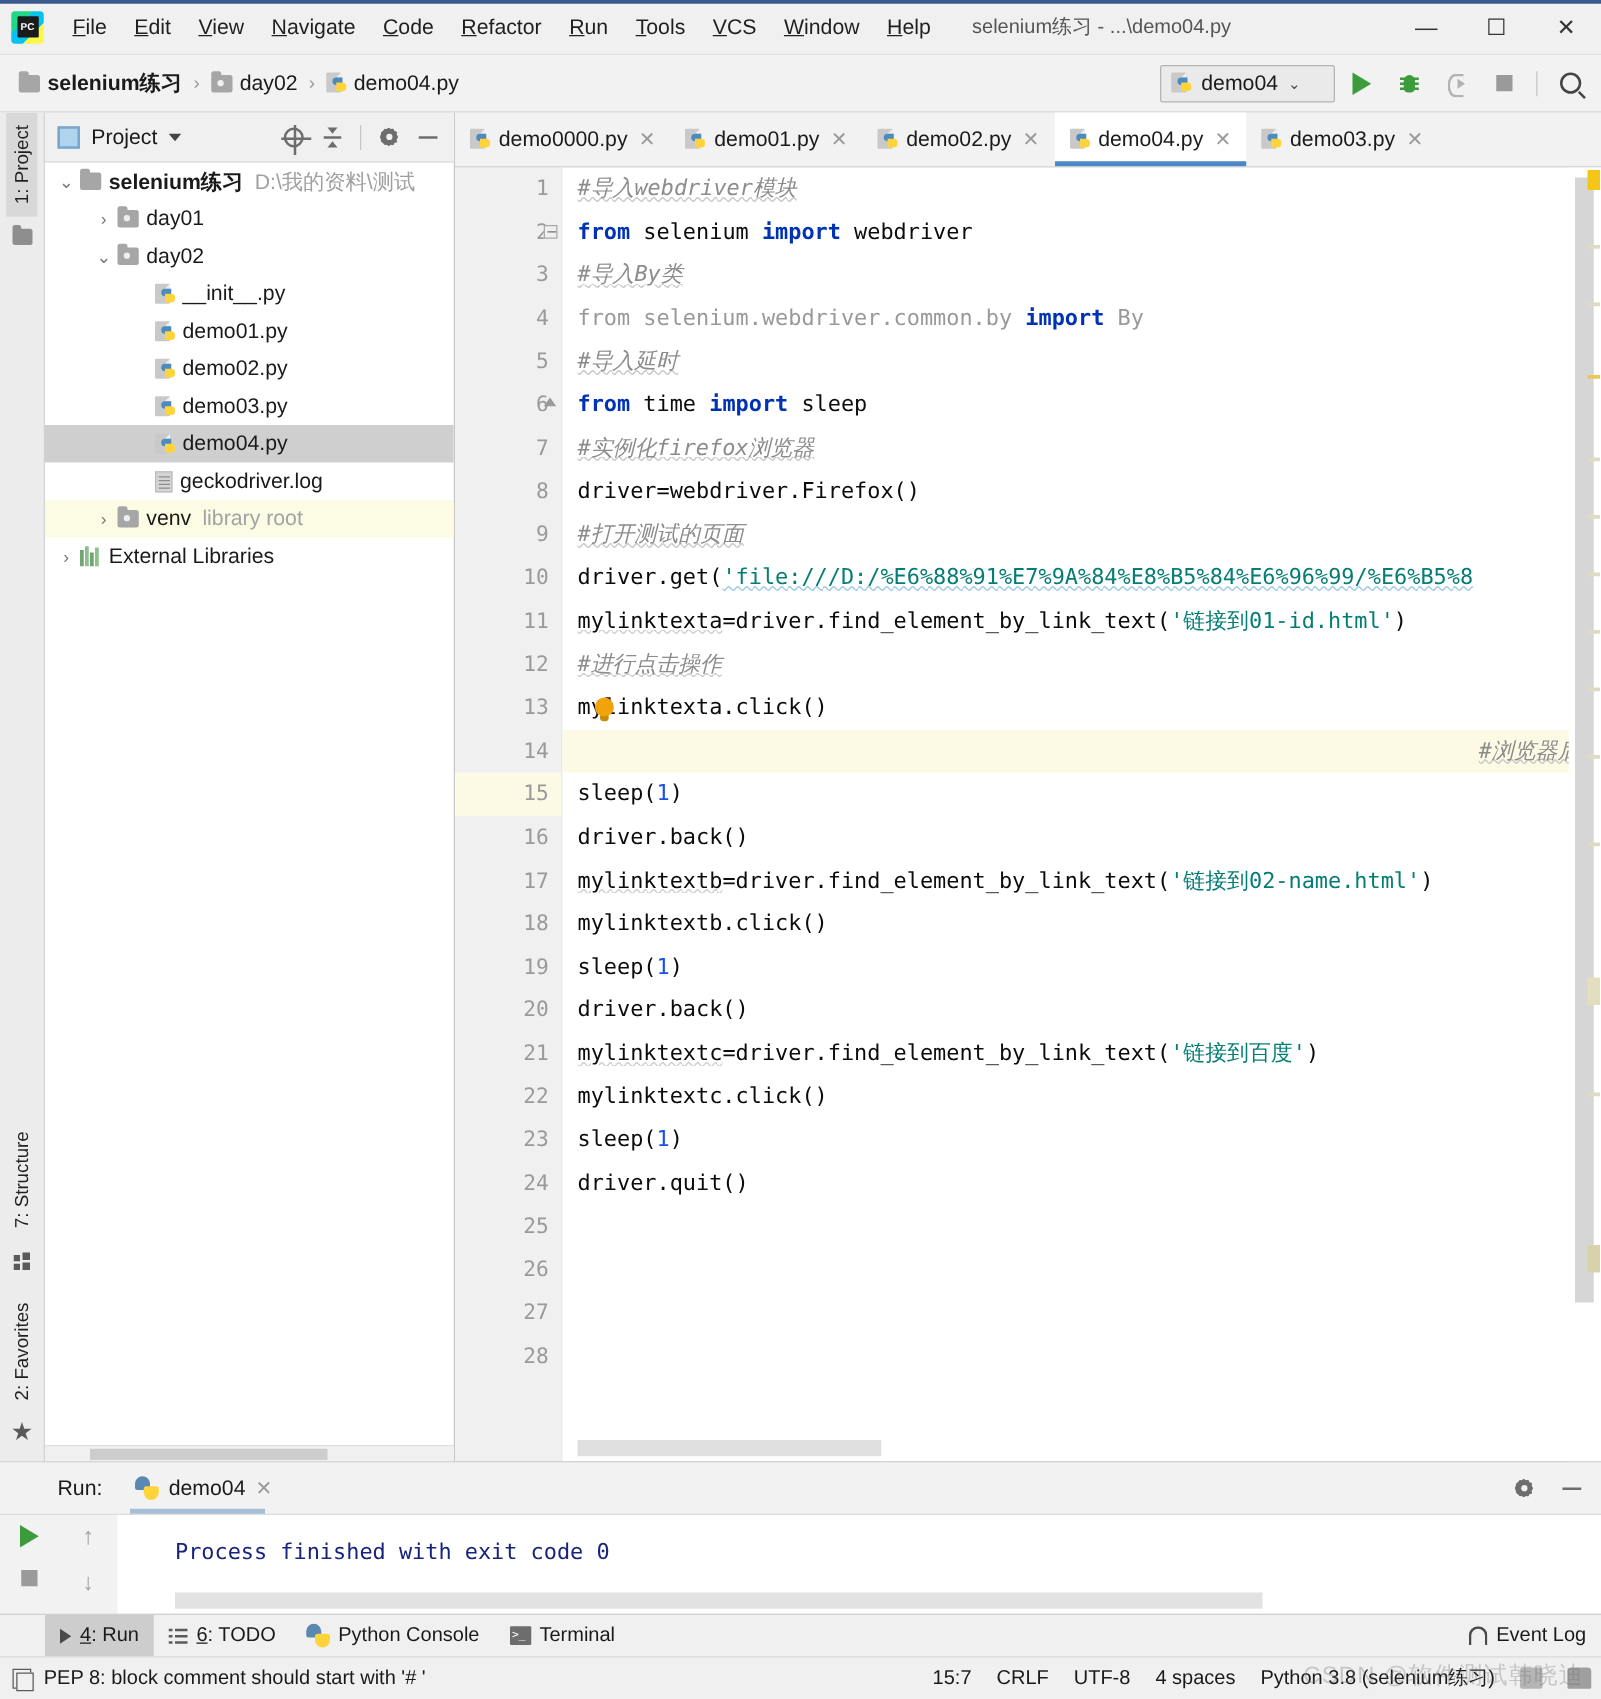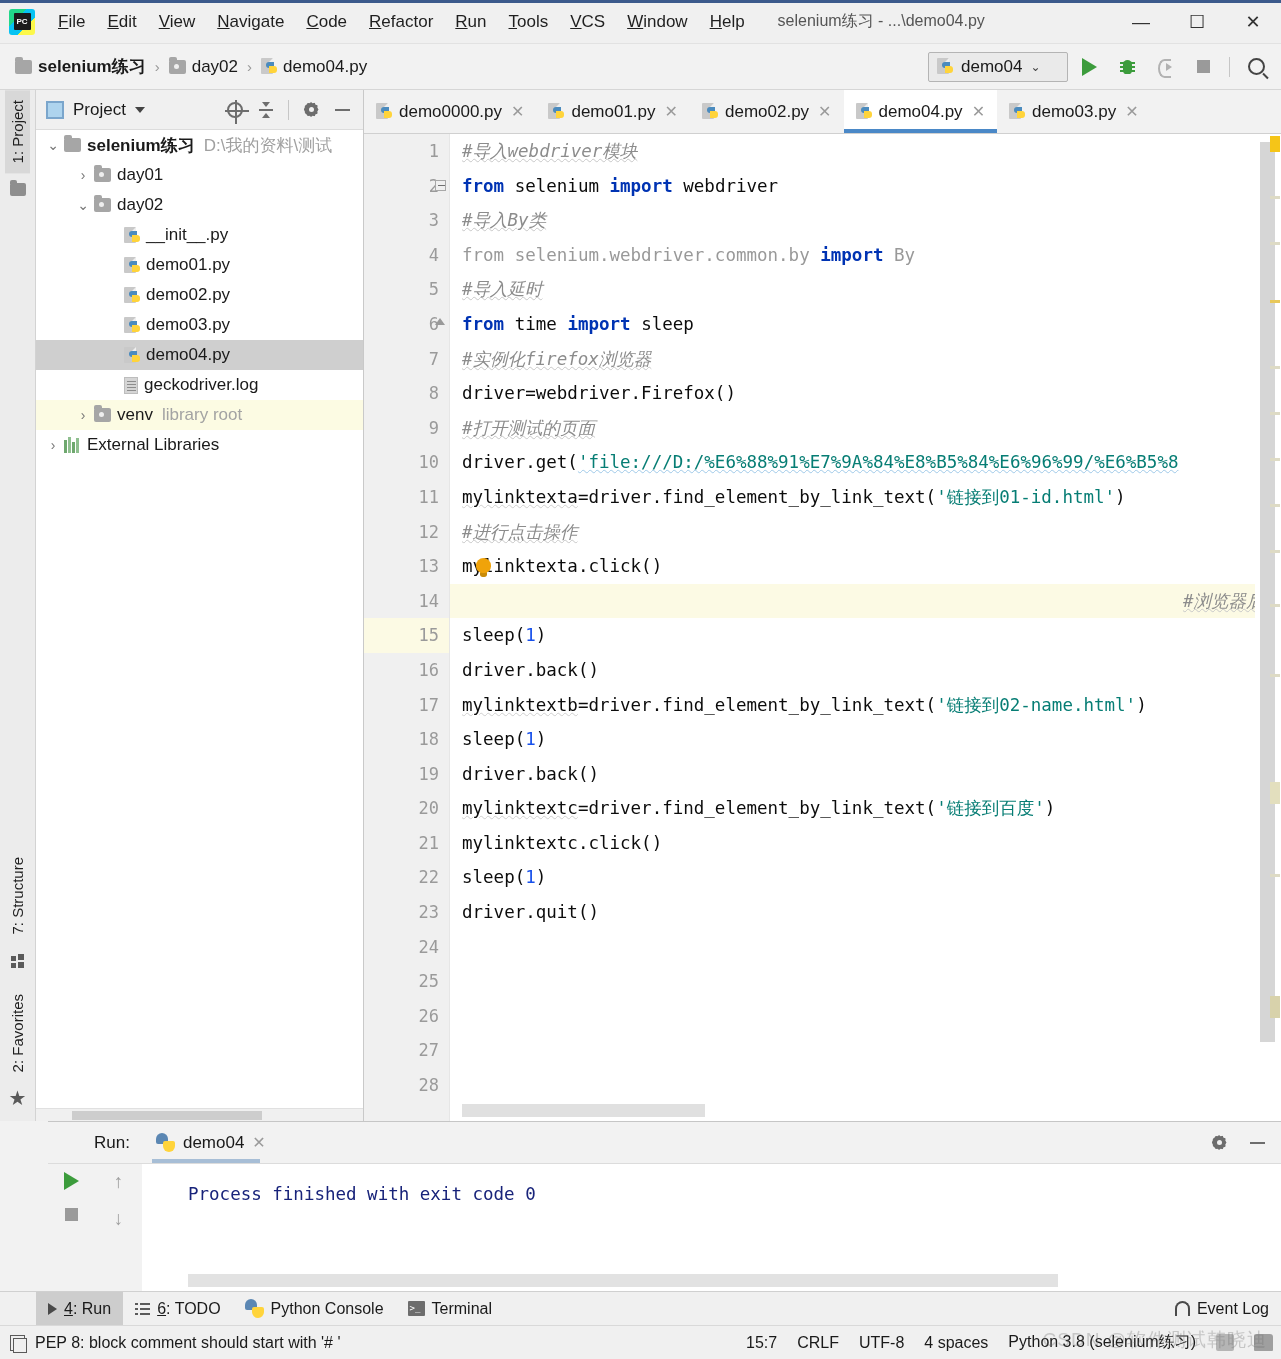--- a/index.html
+++ b/index.html
@@ -203,21 +203,21 @@
   .fold-mark i{position:absolute;left:2px;top:4px;width:7px;height:1px;background:#707070;}
   .fold-arrow{position:absolute;right:3px;width:11px;height:11px;}
   .fold-arrow i{position:absolute;left:0;top:0;width:0;height:0;border-style:solid;border-width:0 5.5px 7px 5.5px;border-color:transparent transparent #9a9a9a transparent;}
 
   .vscroll { position:absolute; right:0; top:0; width:26px; height:100%; background:#fff; }
   .vscroll .thumb{position:absolute;left:5px;top:0;width:15px;background:#d6d6d6;}
   .stripe{position:absolute;right:1px;width:10px;height:3px;}
   .hscroll-ed{position:absolute;left:98px;bottom:4px;height:13px;width:243px;background:#e0e0e0;}
 
   
-  .run-panel { height:170px; background:#f2f2f2; border-top:1px solid #c6c6c6; display:flex; flex-direction:column; flex:none;margin-left:48px; }
+  .run-panel { height:122px; background:#f2f2f2; border-top:1px solid #c6c6c6; display:flex; flex-direction:column; flex:none; }
   .run-head { height:42px; display:flex; align-items:center; border-bottom:1px solid #dcdcdc; position:relative; background:#f2f2f2;}
   .run-lbl{font-size:17px;margin-left:46px;}
   .run-tab{display:flex;align-items:center;gap:8px;margin-left:22px;font-size:17px;height:41px;position:relative;padding:0 4px;}
   .run-tab::after{content:"";position:absolute;left:0;right:10px;bottom:0;height:4px;background:#a7bed6;}
   .py-round{width:19px;height:19px;position:relative;flex:none;}
   .py-round .a{position:absolute;left:0;top:0;width:12px;height:11px;background:#5b87b3;border-radius:6px 6px 2px 2px;}
   .py-round .b{position:absolute;right:0;bottom:0;width:12px;height:11px;background:#ffd43b;border-radius:2px 2px 6px 6px;}
   .run-head-right{position:absolute;right:10px;display:flex;align-items:center;gap:10px;}
   .run-body{flex:1;display:flex;position:relative;min-height:0;}
   .run-side{width:94px;display:flex;flex:none;}
@@ -584,20 +584,21 @@
             <div class="cl"><span class="txt">driver=webdriver.Firefox()</span></div>
             <div class="cl"><span class="cmt squig">#打开测试的页面</span></div>
             <div class="cl"><span class="txt">driver.get(</span><span class="str squig-b">'file:///D:/%E6%88%91%E7%9A%84%E8%B5%84%E6%96%99/%E6%B5%8</span></div>
             <div class="cl"><span class="txt squig-g">mylinktexta</span><span class="txt">=driver.find_element_by_link_text(</span><span class="str">'链接到01-id.html'</span><span class="txt">)</span></div>
             <div class="cl"><span class="cmt squig">#进行点击操作</span></div>
             <div class="cl"><span class="txt">mylinktexta.click()</span><span class="bulb" style="left: 26px; top: 9px;"></span></div>
             <div class="cl cur"><span class="cmt squig">#浏览器后退</span></div>
             <div class="cl"><span class="txt">sleep(</span><span class="num">1</span><span class="txt">)</span></div>
             <div class="cl"><span class="txt">driver.back()</span></div>
             <div class="cl"><span class="txt squig-g">mylinktextb</span><span class="txt">=driver.find_element_by_link_text(</span><span class="str">'链接到02-name.html'</span><span class="txt">)</span></div>
+            <div class="cl"><span class="txt">mylinktextb.click()</span></div>
             <div class="cl"><span class="txt">sleep(</span><span class="num">1</span><span class="txt">)</span></div>
             <div class="cl"><span class="txt">driver.back()</span></div>
             <div class="cl"><span class="txt squig-g">mylinktextc</span><span class="txt">=driver.find_element_by_link_text(</span><span class="str">'链接到百度'</span><span class="txt">)</span></div>
             <div class="cl"><span class="txt">mylinktextc.click()</span></div>
             <div class="cl"><span class="txt">sleep(</span><span class="num">1</span><span class="txt">)</span></div>
             <div class="cl"><span class="txt">driver.quit()</span></div>
             <div class="cl">&nbsp;</div>
             <div class="cl">&nbsp;</div>
             <div class="cl">&nbsp;</div>
           </div>

